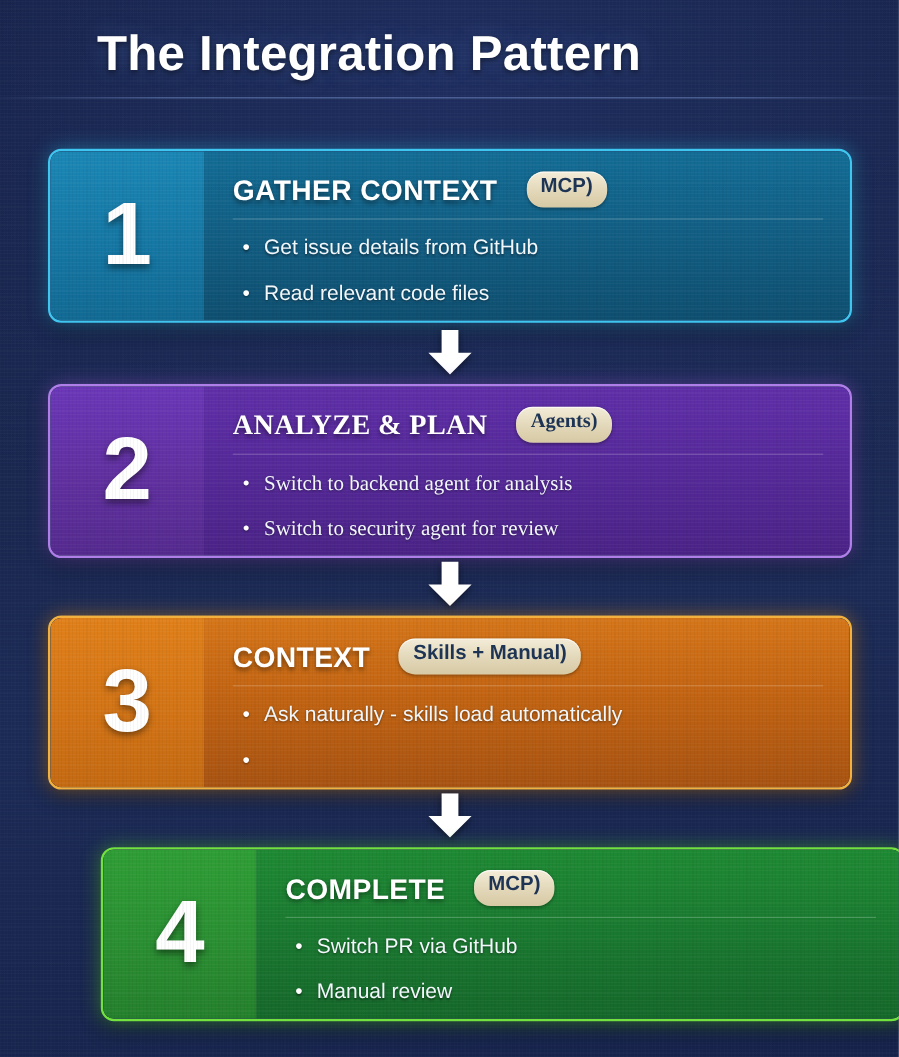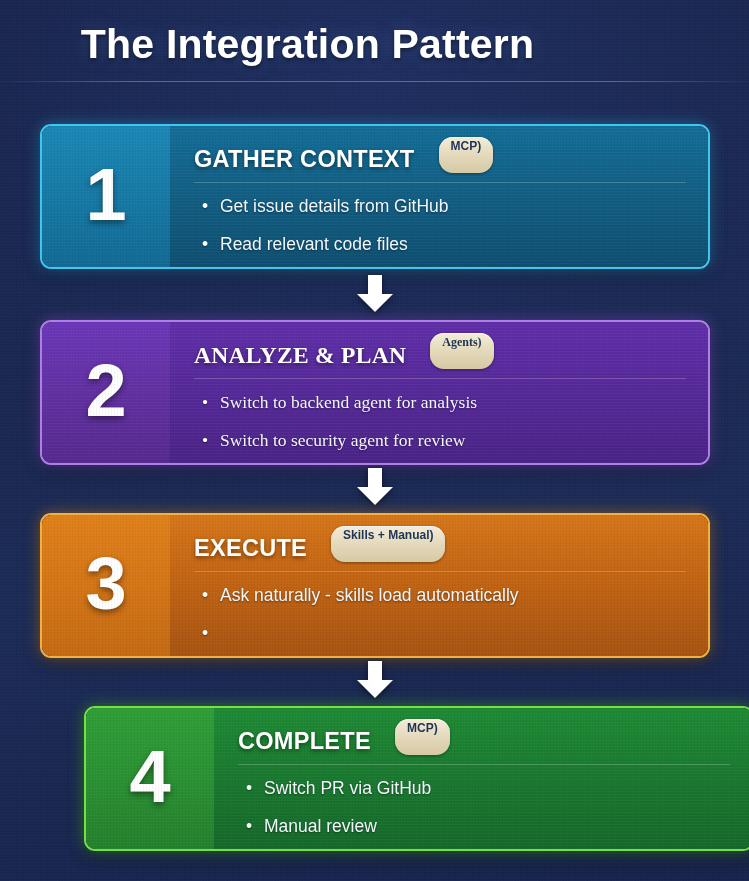--- a/index.html
+++ b/index.html
@@ -104,23 +104,23 @@
     font-weight:700;
     color:#ffffff;
     letter-spacing:.3px;
     text-shadow:0 2px 4px rgba(0,0,0,.45);
     white-space:nowrap;
   }
   .badge{
     display:inline-block;
     background:linear-gradient(180deg,#f3ecd8 0%, #e2d7b8 55%, #d6c9a4 100%);
     color:#1d3455;
-    font-size:12px;
+    font-size:17px;
     font-weight:700;
-    padding:3px 12px 20px;
+    padding:3px 12px 8px;
     border-radius:14px;
     line-height:1.1;
     box-shadow:0 1px 3px rgba(0,0,0,.4), inset 0 1px 0 rgba(255,255,255,.7);
     white-space:nowrap;
   }
   .head-rule{
     position:relative; z-index:2;
     margin-top:9px;
     height:1px;
     width:calc(100% - 4px);
@@ -264,21 +264,21 @@
 
   <div class="card" id="card-3">
     <div class="card-inner">
       <div class="num-col">
         <div class="card-texture"></div>
         <span class="num">3</span>
       </div>
       <div class="body-col">
         <div class="card-texture"></div>
         <div class="head-row">
-          <span class="head-title">EXECUTE</span>
+          <span class="head-title">CONTEXT</span>
           <span class="badge">Skills + Manual)</span>
         </div>
         <div class="head-rule"></div>
         <ul class="bullets">
           <li><span class="dot">•</span><span>Ask naturally - skills load automatically</span></li>
           <li><span class="dot">•</span></li>
         </ul>
       </div>
     </div>
   </div>

